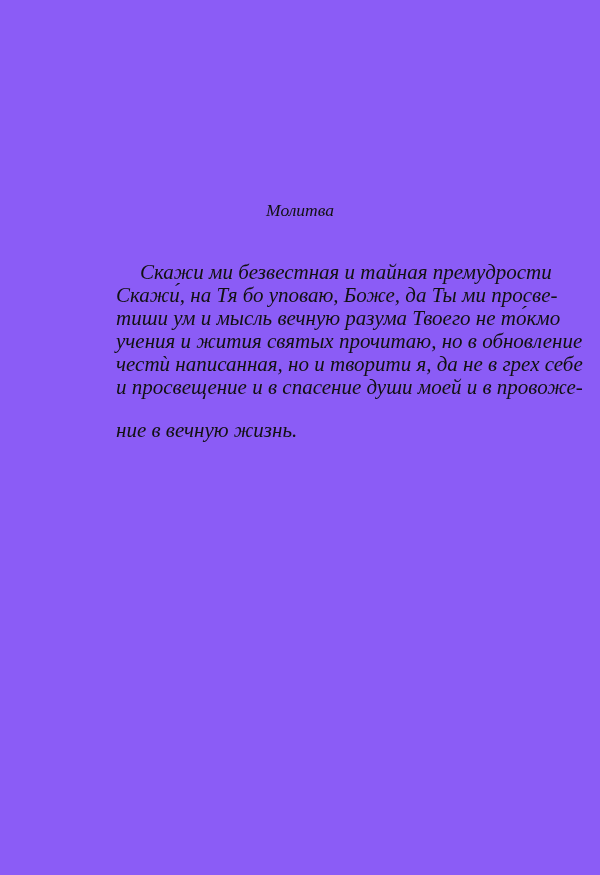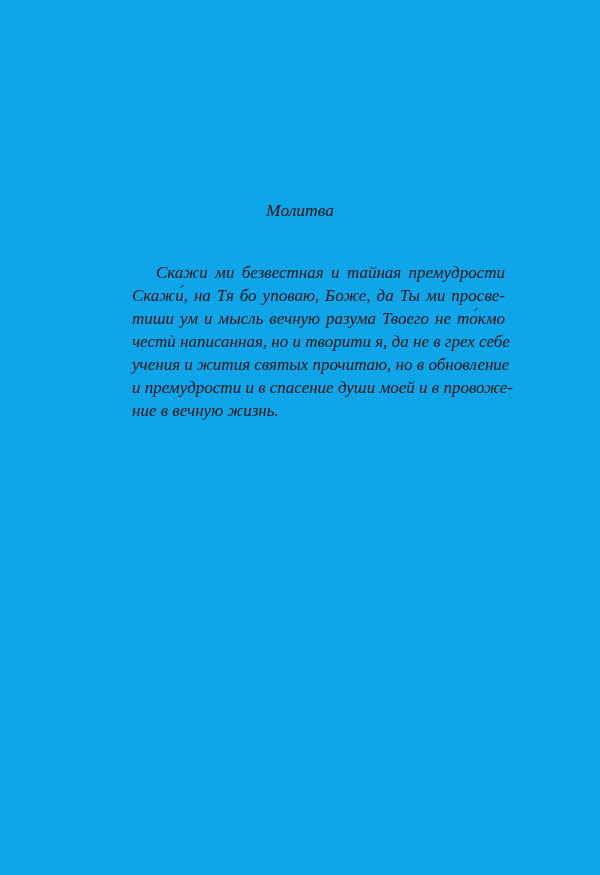--- a/index.html
+++ b/index.html
@@ -13,68 +13,69 @@
       position: relative;
       overflow: hidden;
       font-family: "Liberation Serif", "DejaVu Serif", serif;
       color: #111111;
     }
     .page {
       position: absolute;
       left: 0; top: 0;
       width: 600px;
       height: 875px;
-      background: #0ea5e9;
+      background: #8b5cf6;
     }
     .heading {
       position: absolute;
       left: 0;
       width: 600px;
       top: 199px;
       text-align: center;
       font-style: italic;
       font-size: 17.5px;
       line-height: 22px;
     }
     .heading div { white-space: nowrap; }
     .body-text {
       position: absolute;
-      left: 132px;
+      left: 116px;
       top: 261px;
       width: 373px;
       font-style: italic;
-      font-size: 17px;
+      font-size: 21px;
       line-height: 23px;
     }
     .body-text .line {
       display: block;
       white-space: nowrap;
       text-align: justify;
       text-align-last: justify;
       height: 23px;
     }
     .body-text .line.first {
       padding-left: 0;
     }
     .body-text .line.last {
       text-align-last: left;
+      margin-top: 20px;
     }
   </style>
 </head>
 <body>
 
 <div class="page">
 
   <div class="heading">
     <div>Молитва</div>
   </div>
 
   <div class="body-text">
     <span class="line first" style="padding-left:24px;">Скажи ми безвестная и тайная премудрости</span>
     <span class="line">Скажи́, на Тя бо уповаю, Боже, да Ты ми просве-</span>
     <span class="line">тиши ум и мысль вечную разума Твоего не то́кмо</span>
+    <span class="line">учения и жития святых прочитаю, но в обновление</span>
     <span class="line">честѝ написанная, но и творити я, да не в грех себе</span>
-    <span class="line">учения и жития святых прочитаю, но в обновление</span>
-    <span class="line">и премудрости и в спасение души моей и в провоже-</span>
+    <span class="line">и просвещение и в спасение души моей и в провоже-</span>
     <span class="line last">ние в вечную жизнь.</span>
   </div>
 
 </div>
 
 </body></html>

